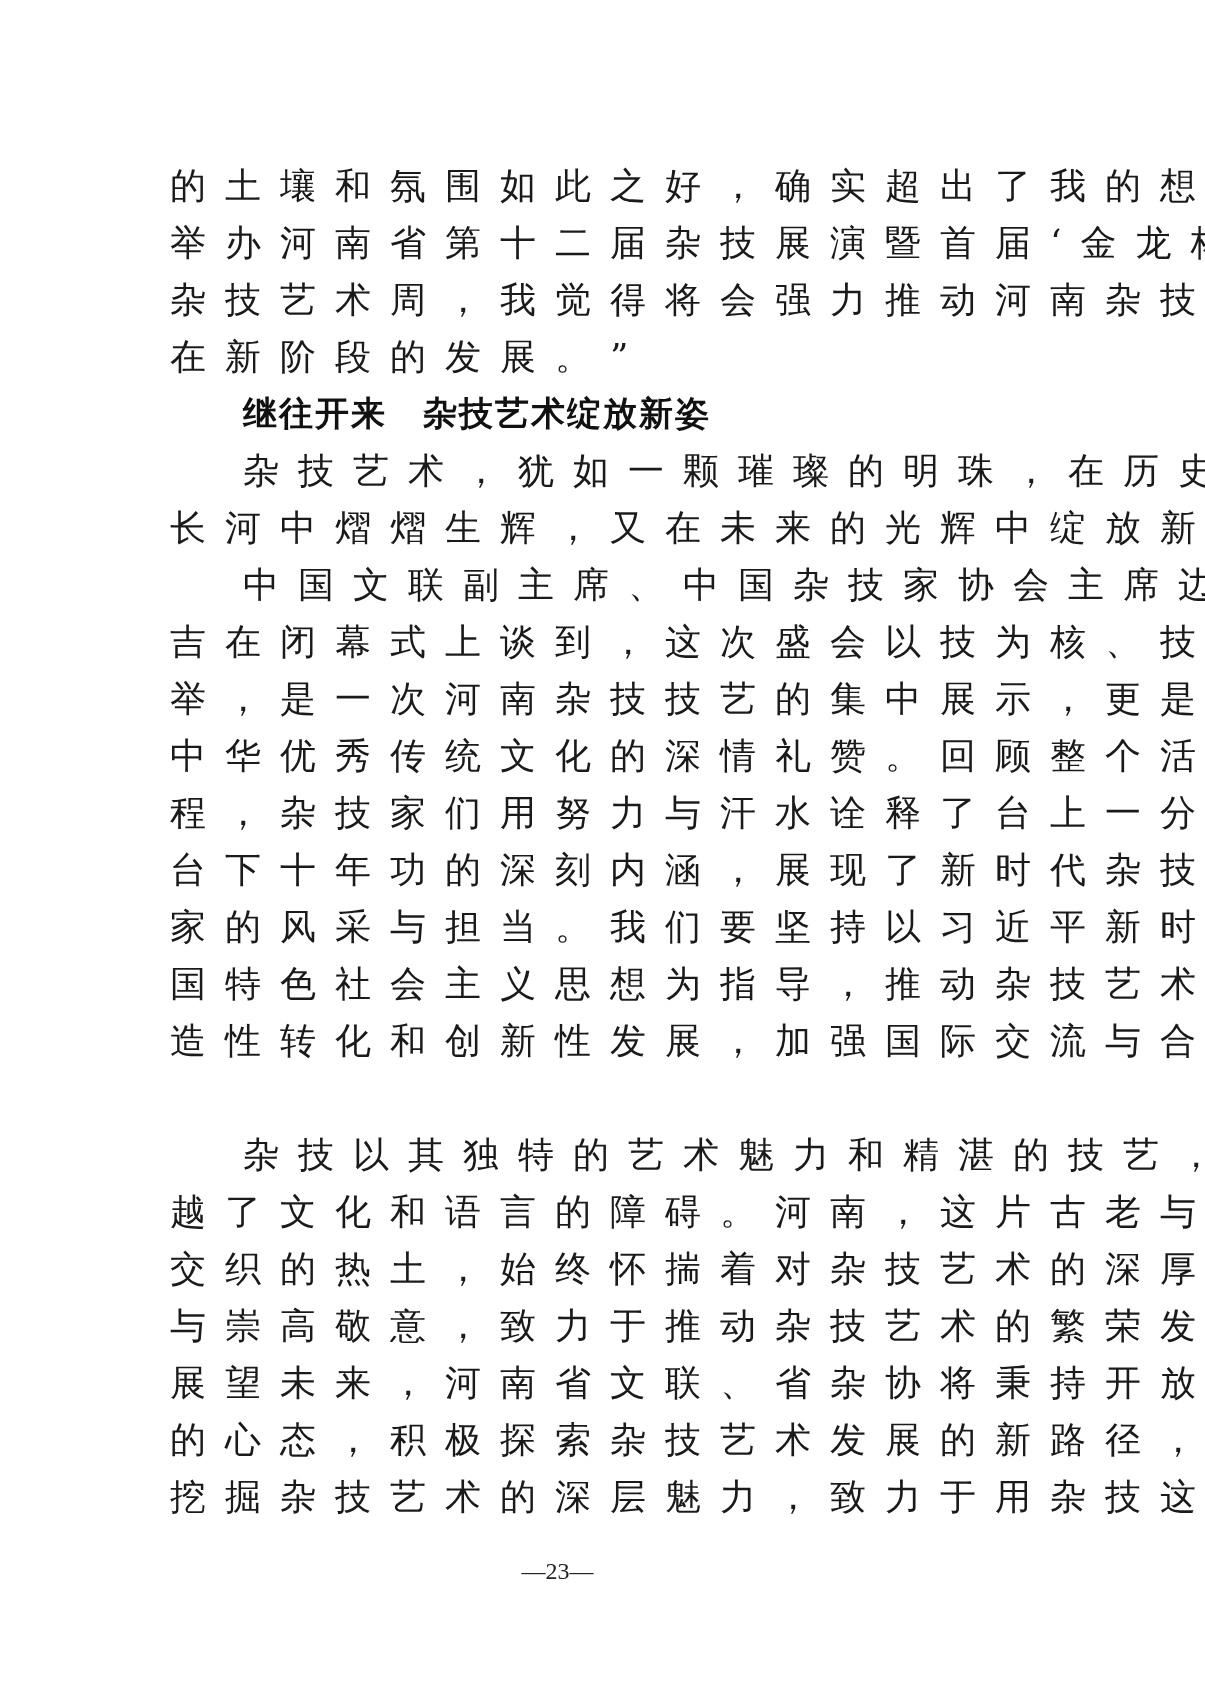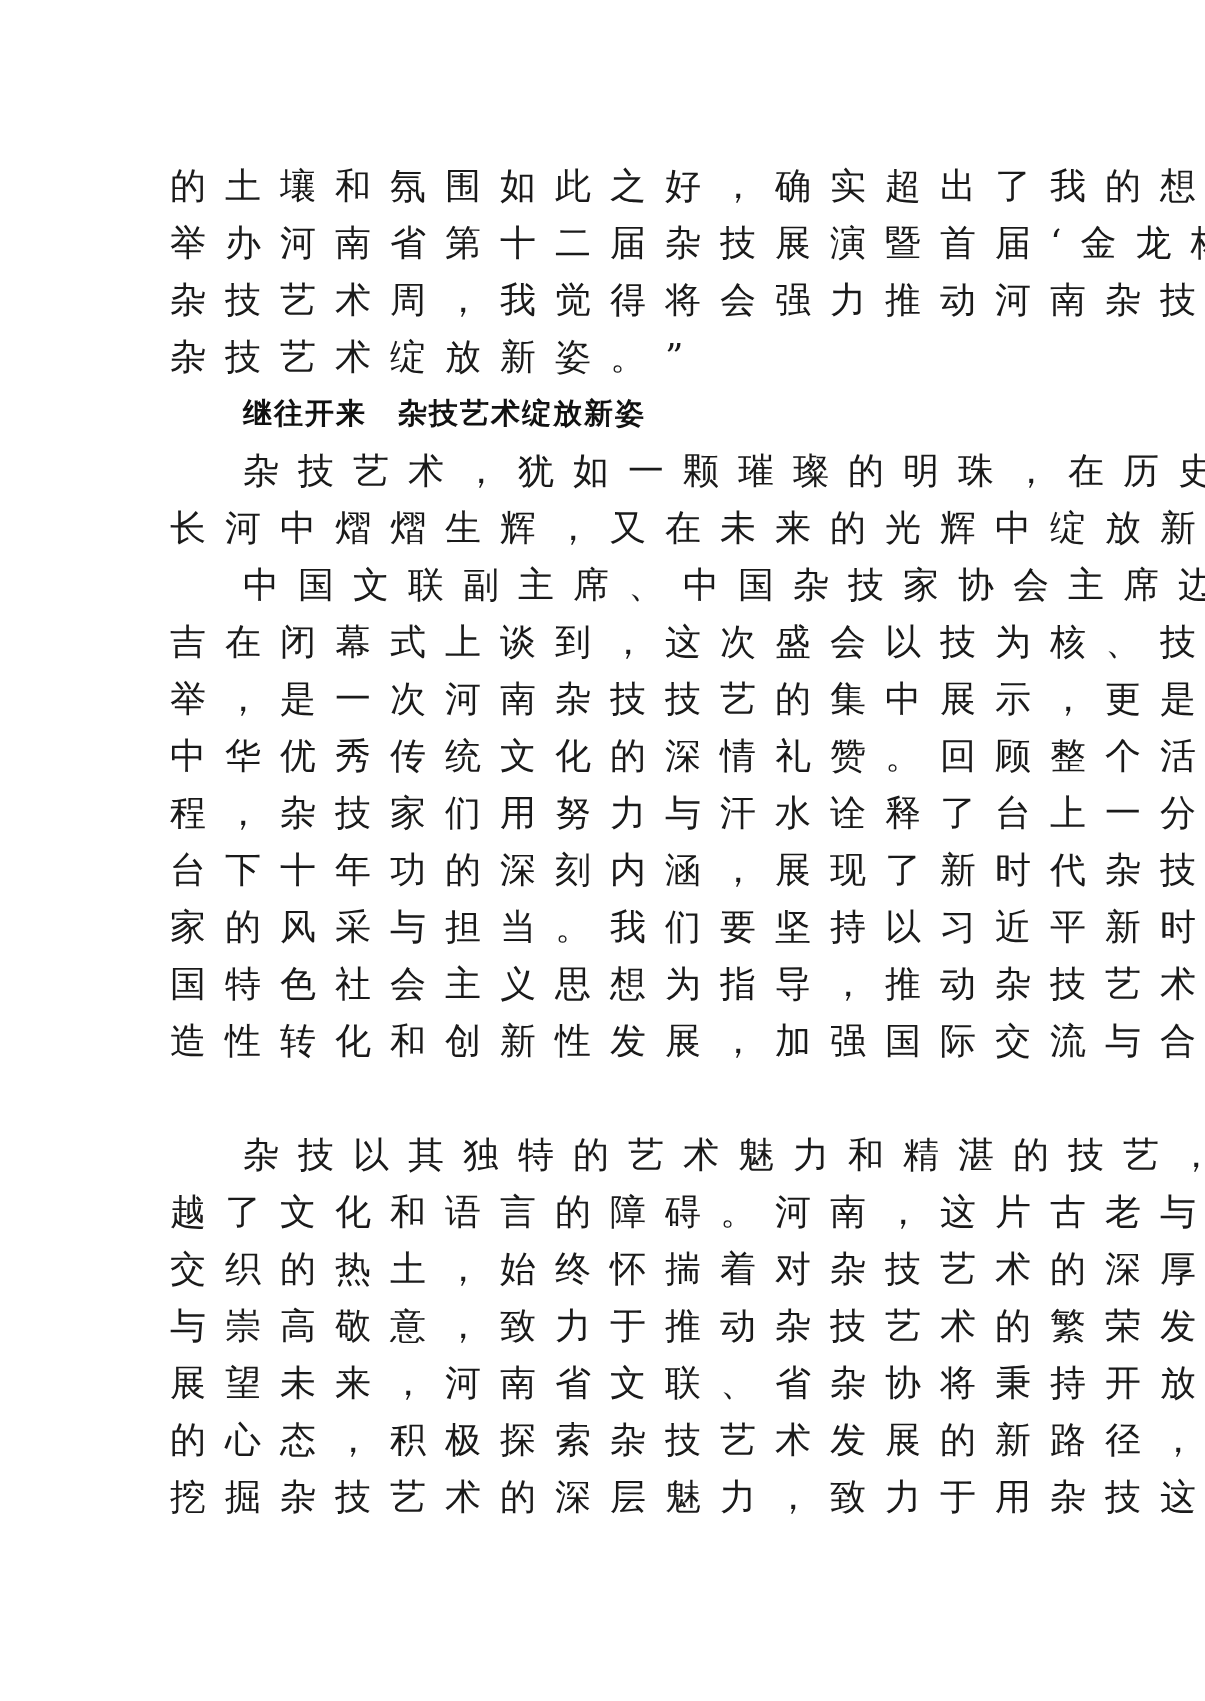--- a/index.html
+++ b/index.html
@@ -17,21 +17,21 @@
     letter-spacing: 19px;
     white-space: nowrap;
   }
   .line.indent { left: 243px; }
   .heading {
     position: absolute;
     left: 243px;
     height: 57px;
     font-family: "DejaVu Sans", "Liberation Sans", sans-serif;
     font-weight: bold;
-    font-size: 29px;
+    font-size: 34px;
     line-height: 57px;
     color: #111;
     letter-spacing: 2px;
     white-space: pre;
   }
   .page-number {
     position: absolute;
     left: 0; width: 1115px;
     top: 1558px;
     text-align: center;
@@ -40,21 +40,21 @@
     color: #222;
   }
 </style>
 </head>
 <body>
 
 <div class="page">
   <div class="line" style="top:157px">的土壤和氛围如此之好，确实超出了我的想象。</div>
   <div class="line" style="top:214px">举办河南省第十二届杂技展演暨首届‘金龙杯’</div>
   <div class="line" style="top:271px">杂技艺术周，我觉得将会强力推动河南杂技事业</div>
-  <div class="line" style="top:328px">杂技艺术绽放新姿。”</div>
+  <div class="line" style="top:328px">在新阶段的发展。”</div>
 
   <div class="heading" style="top:385px">继往开来　杂技艺术绽放新姿</div>
 
   <div class="line indent" style="top:442px">杂技艺术，犹如一颗璀璨的明珠，在历史的</div>
   <div class="line" style="top:499px">长河中熠熠生辉，又在未来的光辉中绽放新彩。</div>
 
   <div class="line indent" style="top:556px">中国文联副主席、中国杂技家协会主席边发</div>
   <div class="line" style="top:613px">吉在闭幕式上谈到，这次盛会以技为核、技艺并</div>
   <div class="line" style="top:670px">举，是一次河南杂技技艺的集中展示，更是一次</div>
   <div class="line" style="top:727px">中华优秀传统文化的深情礼赞。回顾整个活动历</div>
@@ -65,13 +65,14 @@
   <div class="line" style="top:1012px">造性转化和创新性发展，加强国际交流与合作，</div>
 
   <div class="line indent" style="top:1126px">杂技以其独特的艺术魅力和精湛的技艺，跨</div>
   <div class="line" style="top:1183px">越了文化和语言的障碍。河南，这片古老与现代</div>
   <div class="line" style="top:1240px">交织的热土，始终怀揣着对杂技艺术的深厚情感</div>
   <div class="line" style="top:1297px">与崇高敬意，致力于推动杂技艺术的繁荣发展。</div>
   <div class="line" style="top:1354px">展望未来，河南省文联、省杂协将秉持开放包容</div>
   <div class="line" style="top:1411px">的心态，积极探索杂技艺术发展的新路径，不断</div>
   <div class="line" style="top:1468px">挖掘杂技艺术的深层魅力，致力于用杂技这一独</div>
 
+  <div class="page-number">—23—</div>
 </div>
 
 </body></html>

